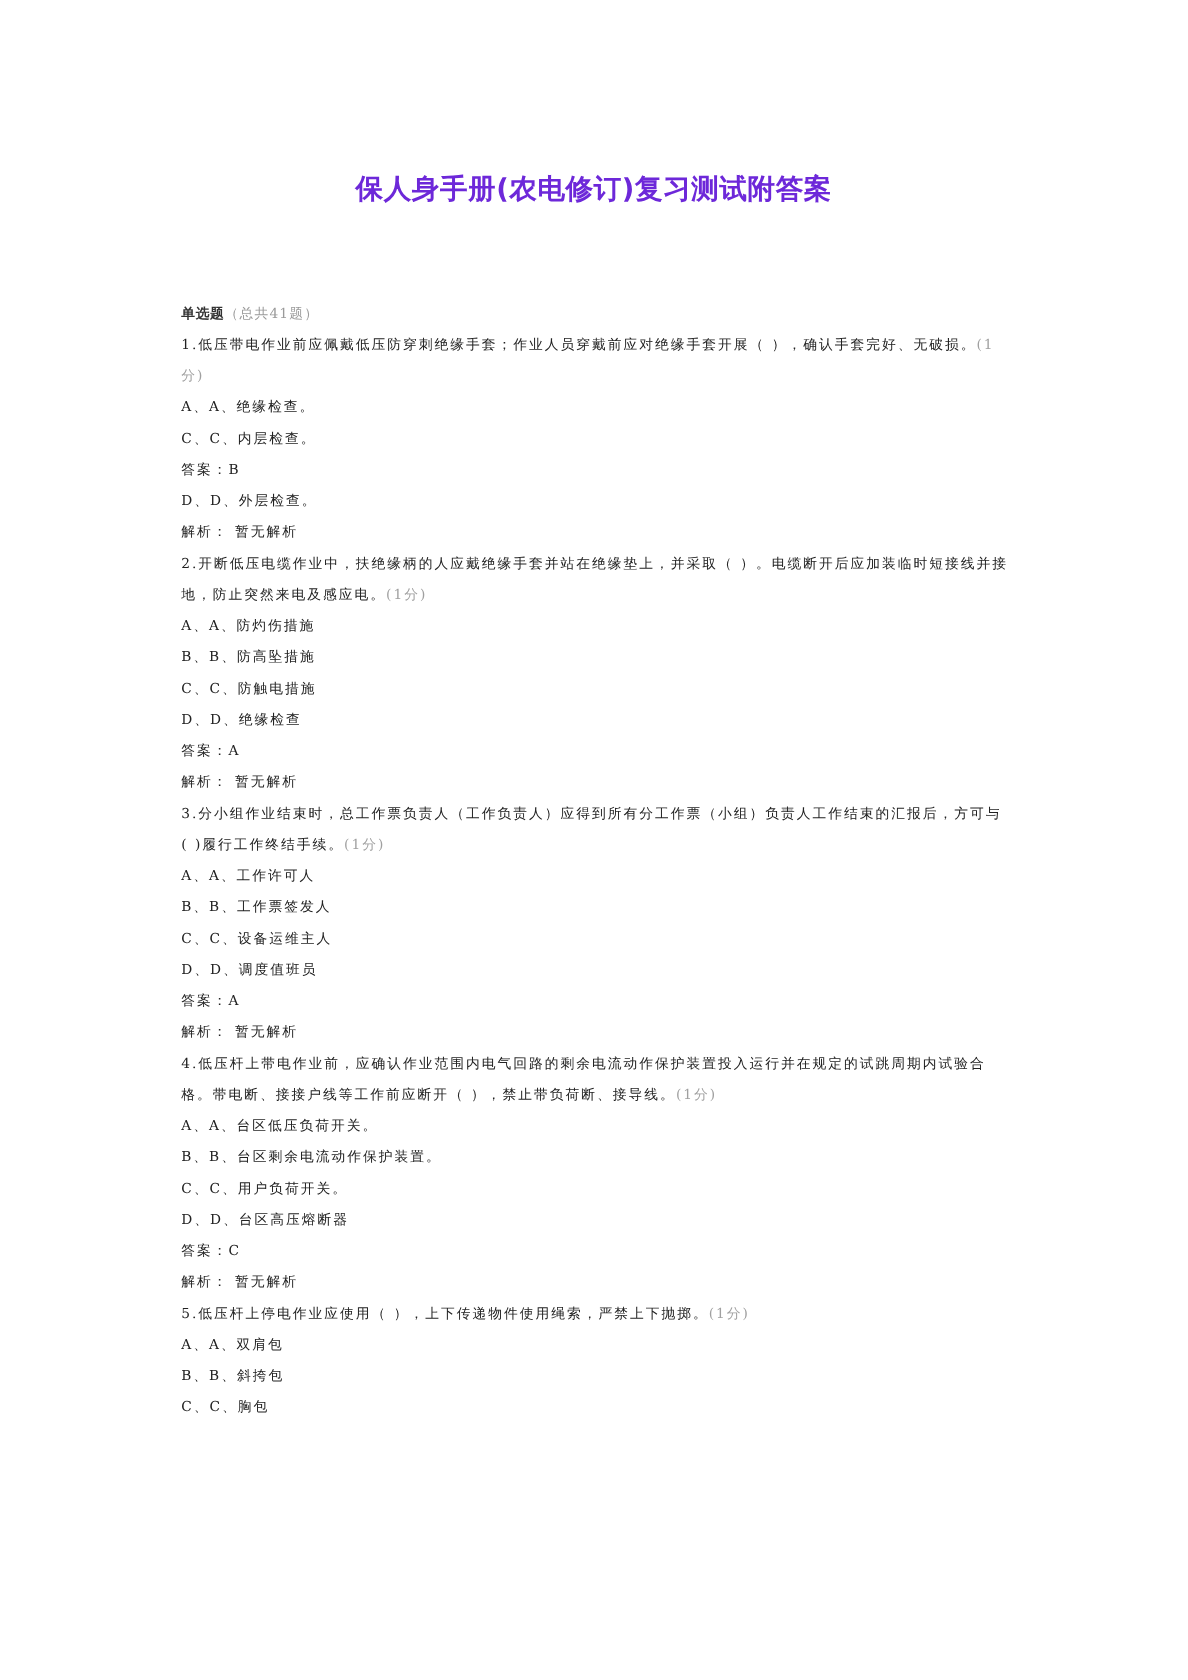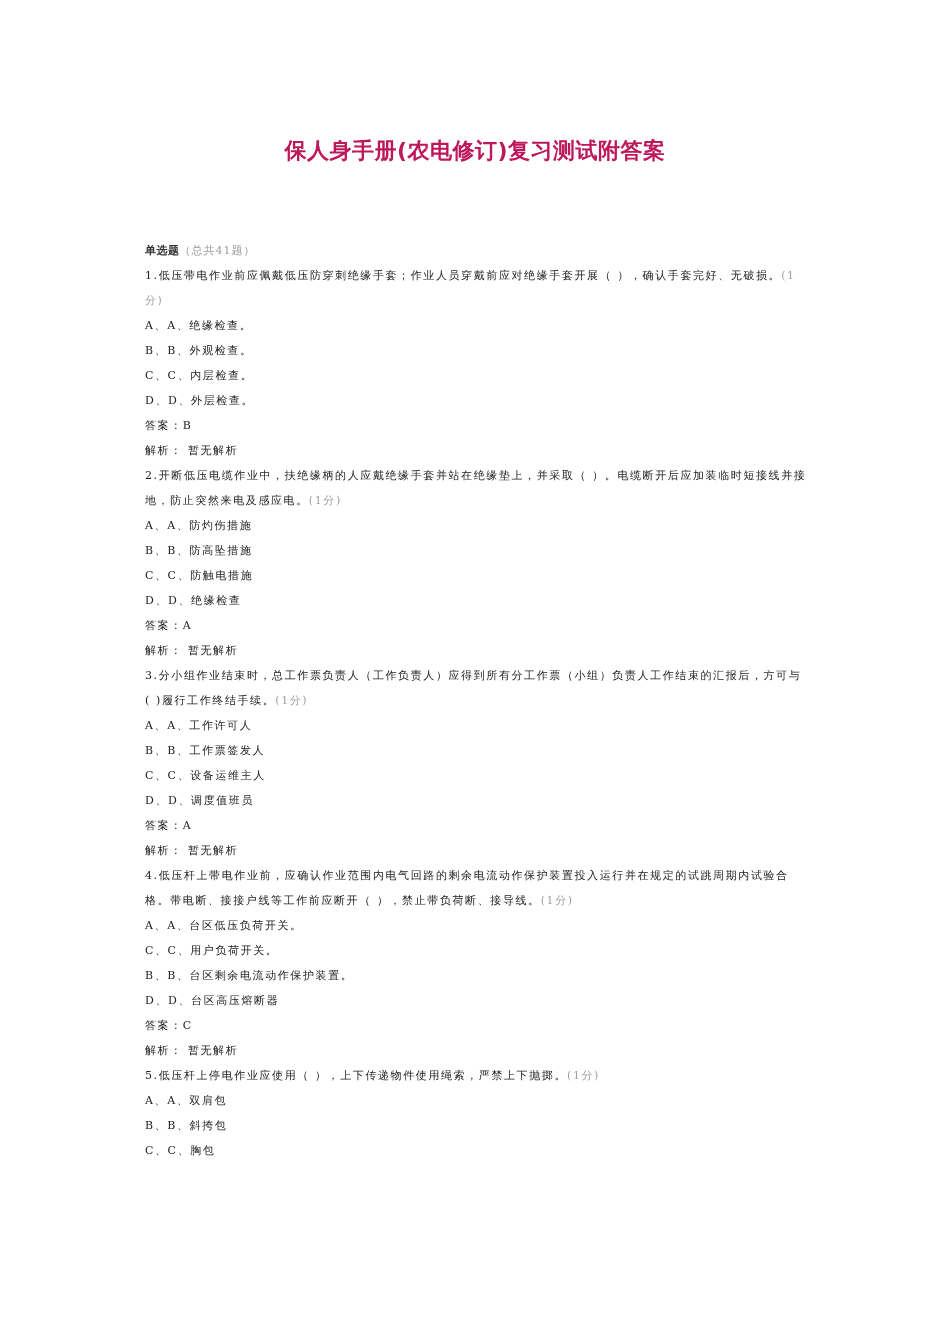--- a/index.html
+++ b/index.html
@@ -4,21 +4,21 @@
 <style>
   html, body { margin: 0; padding: 0; background: #ffffff; }
   body {
     width: 950px; height: 1344px; position: relative; overflow: hidden;
     font-family: "DejaVu Serif", "Liberation Serif", serif;
     color: #222222;
   }
   .title {
     position: absolute; top: 136px; left: 0; width: 950px; text-align: center;
     font-family: "DejaVu Sans", "Liberation Sans", sans-serif;
-    font-weight: bold; font-size: 22px; color: #be185d; letter-spacing: 0.5px;
+    font-weight: bold; font-size: 22px; color: #6d28d9; letter-spacing: 0.5px;
   }
   .content {
     position: absolute; top: 238px; left: 145px; width: 662px;
     font-size: 11px; line-height: 25px; letter-spacing: 1.6px;
   }
   .section-head { font-weight: bold; color: #333; font-family: "DejaVu Sans", "Liberation Sans", sans-serif; letter-spacing: 0.5px; }
   .section-count { color: #9a9a9a; font-weight: normal; letter-spacing: 1px; }
   .line { margin: 0; }
   .score { color: #a0a0a0; }
   .q-stem { margin: 0; }
@@ -29,24 +29,23 @@
 <div class="title">保人身手册(农电修订)复习测试附答案</div>
 
 <div class="content">
   <div class="line">
     <span class="section-head">单选题</span><span class="section-count">（总共41题）</span>
   </div>
 
   <div>
     <p class="q-stem"><span>1.低压带电作业前应佩戴低压防穿刺绝缘手套；作业人员穿戴前应对绝缘手套开展（ ），确认手套完好、无破损。</span><span class="score">(1分)</span></p>
     <p class="line">A、A、绝缘检查。</p>
-    <p class="line">B、B、外观检查。</p>
     <p class="line">C、C、内层检查。</p>
+    <p class="line"><span>答案：</span><span>B</span></p>
     <p class="line">D、D、外层检查。</p>
-    <p class="line"><span>答案：</span><span>B</span></p>
     <p class="line"><span>解析：</span> <span>暂无解析</span></p>
   </div>
 
   <div>
     <p class="q-stem"><span>2.开断低压电缆作业中，扶绝缘柄的人应戴绝缘手套并站在绝缘垫上，并采取（ ）。电缆断开后应加装临时短接线并接地，防止突然来电及感应电。</span><span class="score">(1分)</span></p>
     <p class="line">A、A、防灼伤措施</p>
     <p class="line">B、B、防高坠措施</p>
     <p class="line">C、C、防触电措施</p>
     <p class="line">D、D、绝缘检查</p>
     <p class="line"><span>答案：</span><span>A</span></p>
@@ -59,22 +58,22 @@
     <p class="line">B、B、工作票签发人</p>
     <p class="line">C、C、设备运维主人</p>
     <p class="line">D、D、调度值班员</p>
     <p class="line"><span>答案：</span><span>A</span></p>
     <p class="line"><span>解析：</span> <span>暂无解析</span></p>
   </div>
 
   <div>
     <p class="q-stem"><span>4.低压杆上带电作业前，应确认作业范围内电气回路的剩余电流动作保护装置投入运行并在规定的试跳周期内试验合格。带电断、接接户线等工作前应断开（ ），禁止带负荷断、接导线。</span><span class="score">(1分)</span></p>
     <p class="line">A、A、台区低压负荷开关。</p>
+    <p class="line">B、B、台区剩余电流动作保护装置。</p>
     <p class="line">C、C、用户负荷开关。</p>
-    <p class="line">B、B、台区剩余电流动作保护装置。</p>
     <p class="line">D、D、台区高压熔断器</p>
     <p class="line"><span>答案：</span><span>C</span></p>
     <p class="line"><span>解析：</span> <span>暂无解析</span></p>
   </div>
 
   <div>
     <p class="q-stem"><span>5.低压杆上停电作业应使用（ ），上下传递物件使用绳索，严禁上下抛掷。</span><span class="score">(1分)</span></p>
     <p class="line">A、A、双肩包</p>
     <p class="line">B、B、斜挎包</p>
     <p class="line">C、C、胸包</p>

